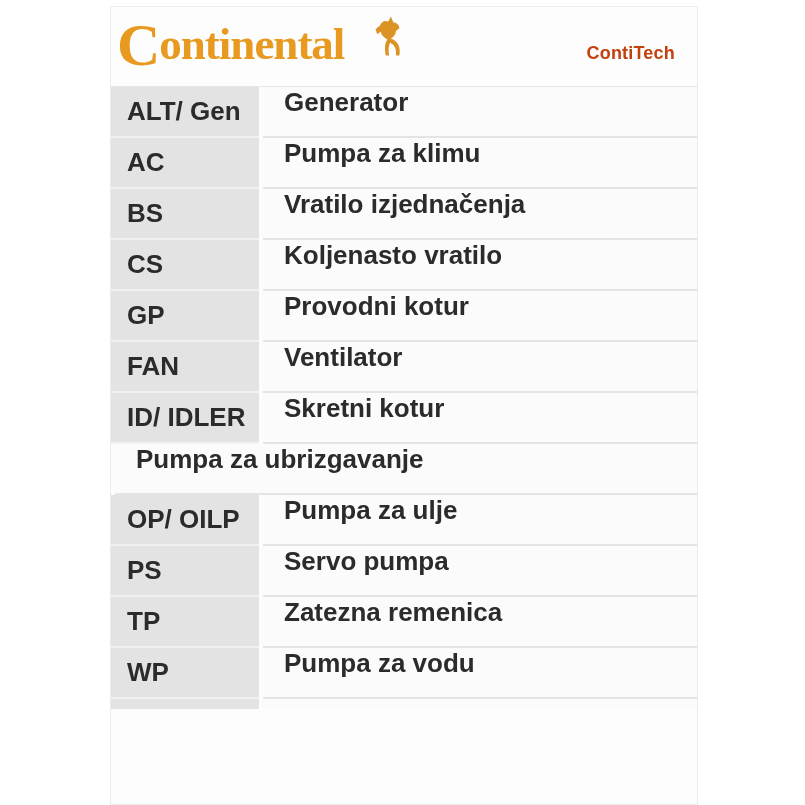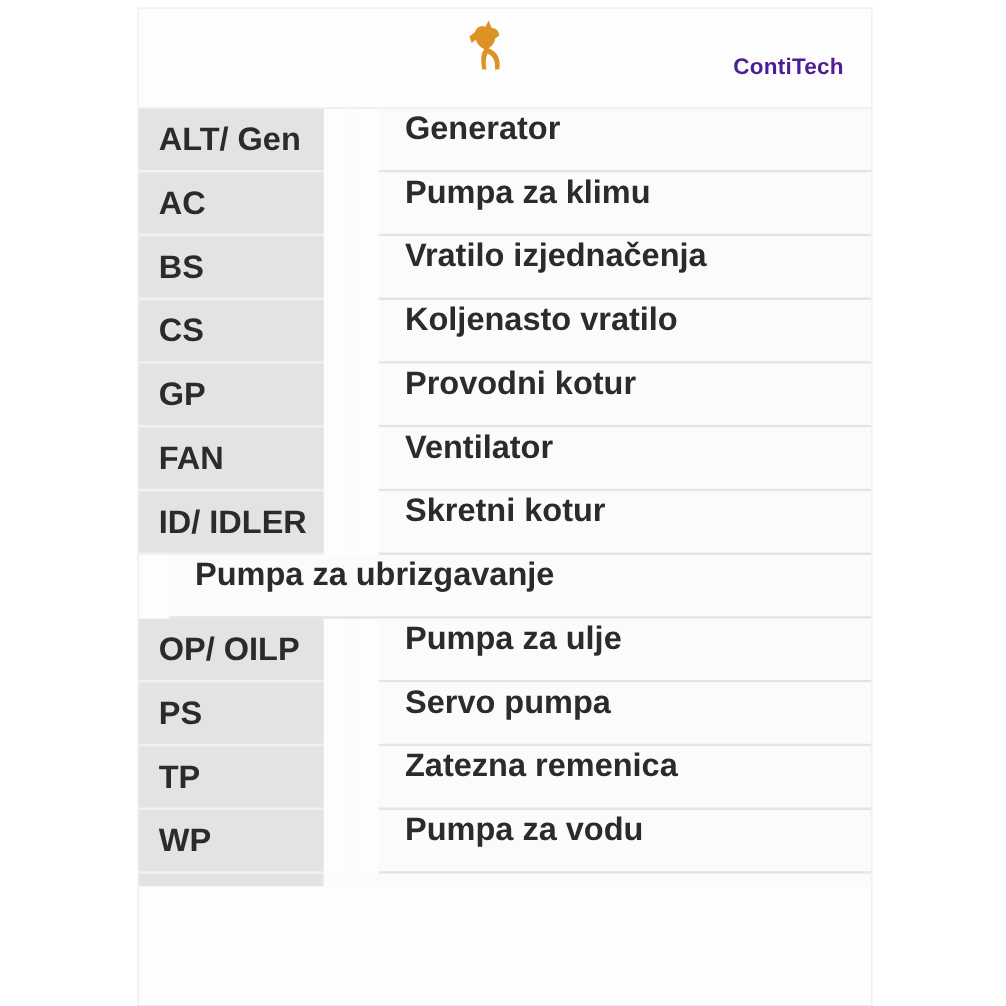--- a/index.html
+++ b/index.html
@@ -44,30 +44,29 @@
   .horse {
     position: absolute;
     left: 262px; top: 8px;
     width: 34px; height: 42px;
   }
   .subbrand {
     position: absolute;
     right: 22px; top: 36px;
     font-size: 18px;
     font-weight: bold;
-    color: #4c1d95;
+    color: #c2410c;
     letter-spacing: 0.2px;
   }
   
   .legend-table { width: 100%; }
   .row {
     display: flex;
     height: 49px;
     margin-bottom: 2px;
-    gap: 20px;
   }
   .cell-abbr {
     width: 148px;
     background: #e3e3e3;
     border-bottom: 2px solid #f1f1f1;
     margin-bottom: -2px;
     display: flex;
     align-items: center;
     padding-left: 16px;
     flex-shrink: 0;
@@ -93,20 +92,23 @@
   }
   .clipped-row { display: flex; height: 8px; }
   .clipped-row .cell-abbr, .clipped-row .cell-label { border-bottom: none; }
 </style>
 </head>
 <body>
 
 <div class="sheet">
 
   <div class="brand-header">
+    <div class="wordmark">
+      <span class="logo-c">C</span><span class="logo-rest">ontinental</span>
+    </div>
     <svg class="horse" viewBox="0 0 40 48" xmlns="http://www.w3.org/2000/svg">
       <path fill="#dc9326" d="M15 47 C14 40 13 33 17 28 C13 26 10 23 9 19 L5 22 L3 16 L8 12 C10 7 14 5 18 7 L21 1 L24 8 C28 8 31 11 31 15 L27 18 C27 22 24 25 21 27 C29 30 33 37 31 47 L27 47 C28 39 25 34 20 32 C18 37 18 42 19 47 Z"></path>
     </svg>
     <div class="subbrand">ContiTech</div>
   </div>
 
   <div class="legend-table">
       <div class="row">
         <div class="cell-abbr">
           <span>ALT/ Gen</span>

